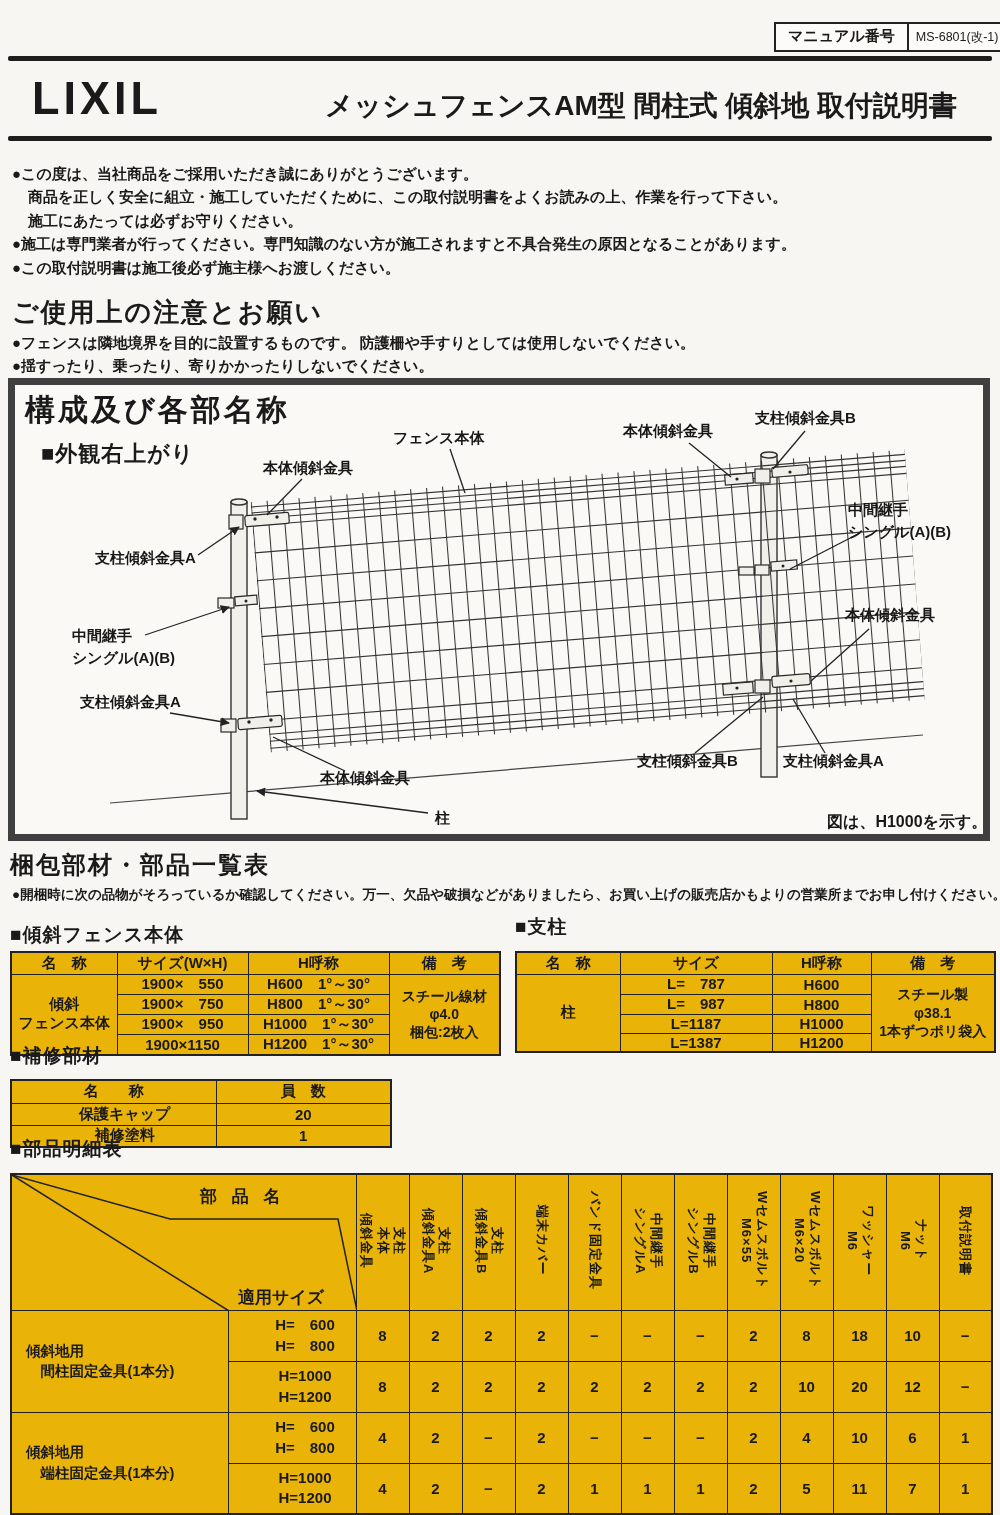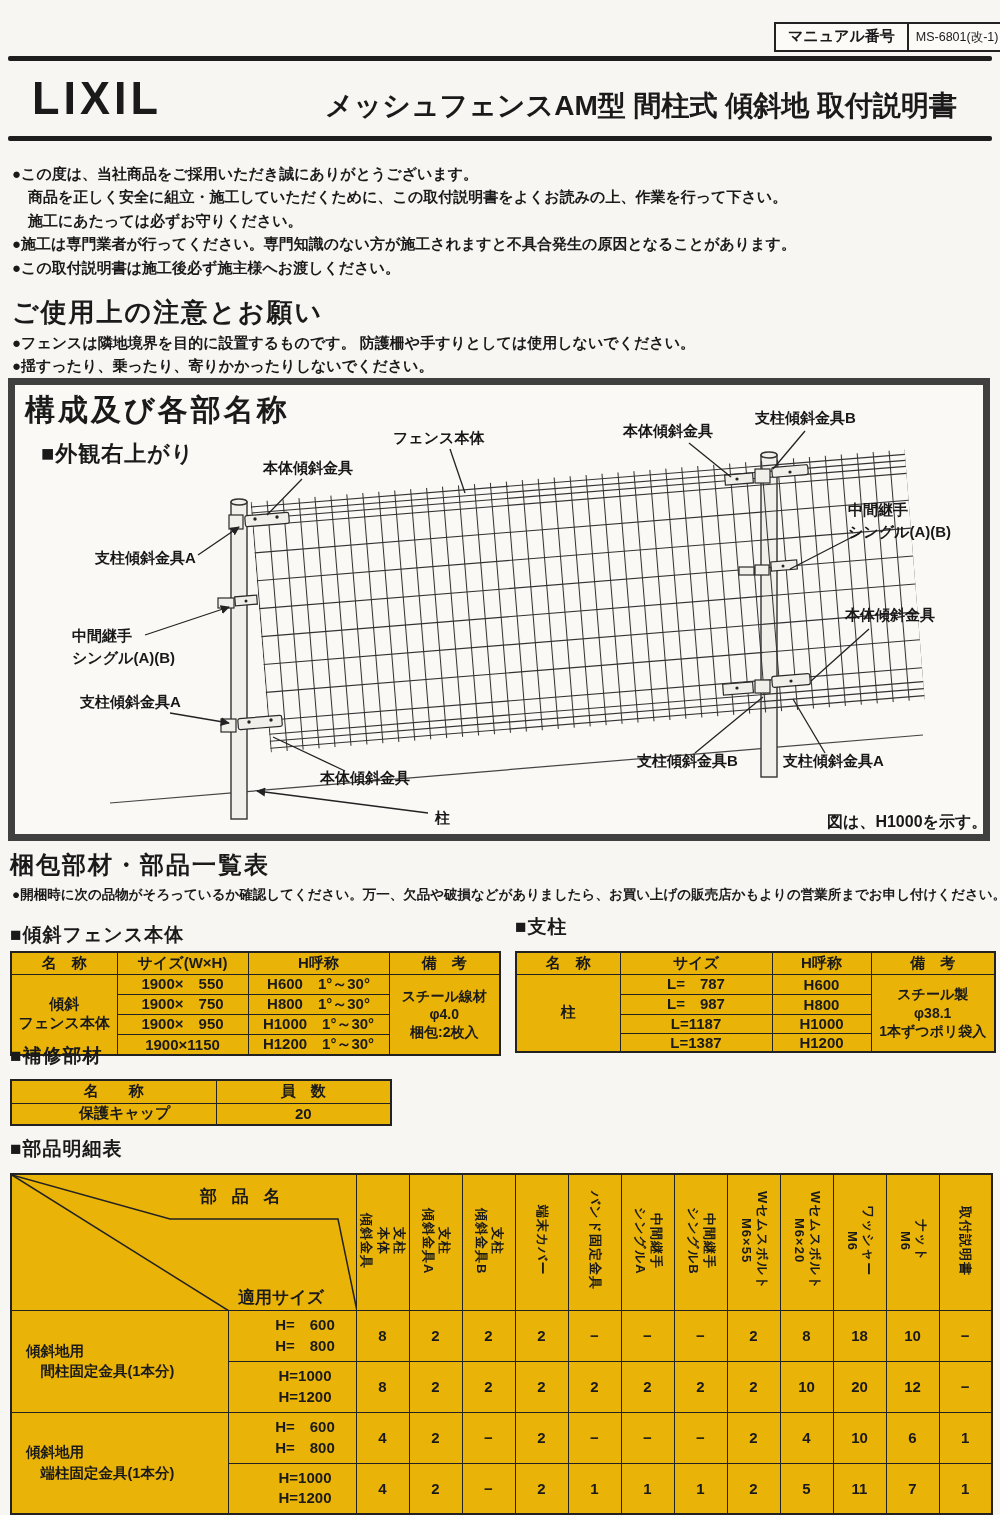--- a/index.html
+++ b/index.html
@@ -284,20 +284,24 @@
       </colgroup>
     <tbody>
         <tr class="hdr">
       <td>名　　称</td>
       <td>員　数</td>
     </tr>
     <tr>
       <td class="lft">保護キャップ</td>
       <td>20</td>
     </tr>
+    <tr>
+      <td class="lft">補修塗料</td>
+      <td>1</td>
+    </tr>
   </tbody>
     </table>
 
   <div class="sub-h" id="parts-sub">■部品明細表</div>
   <table id="parts-table">
     <colgroup>
       <col style="width:217px">
         <col style="width:128px">
       <col style="width:53px">
         <col style="width:53px">

